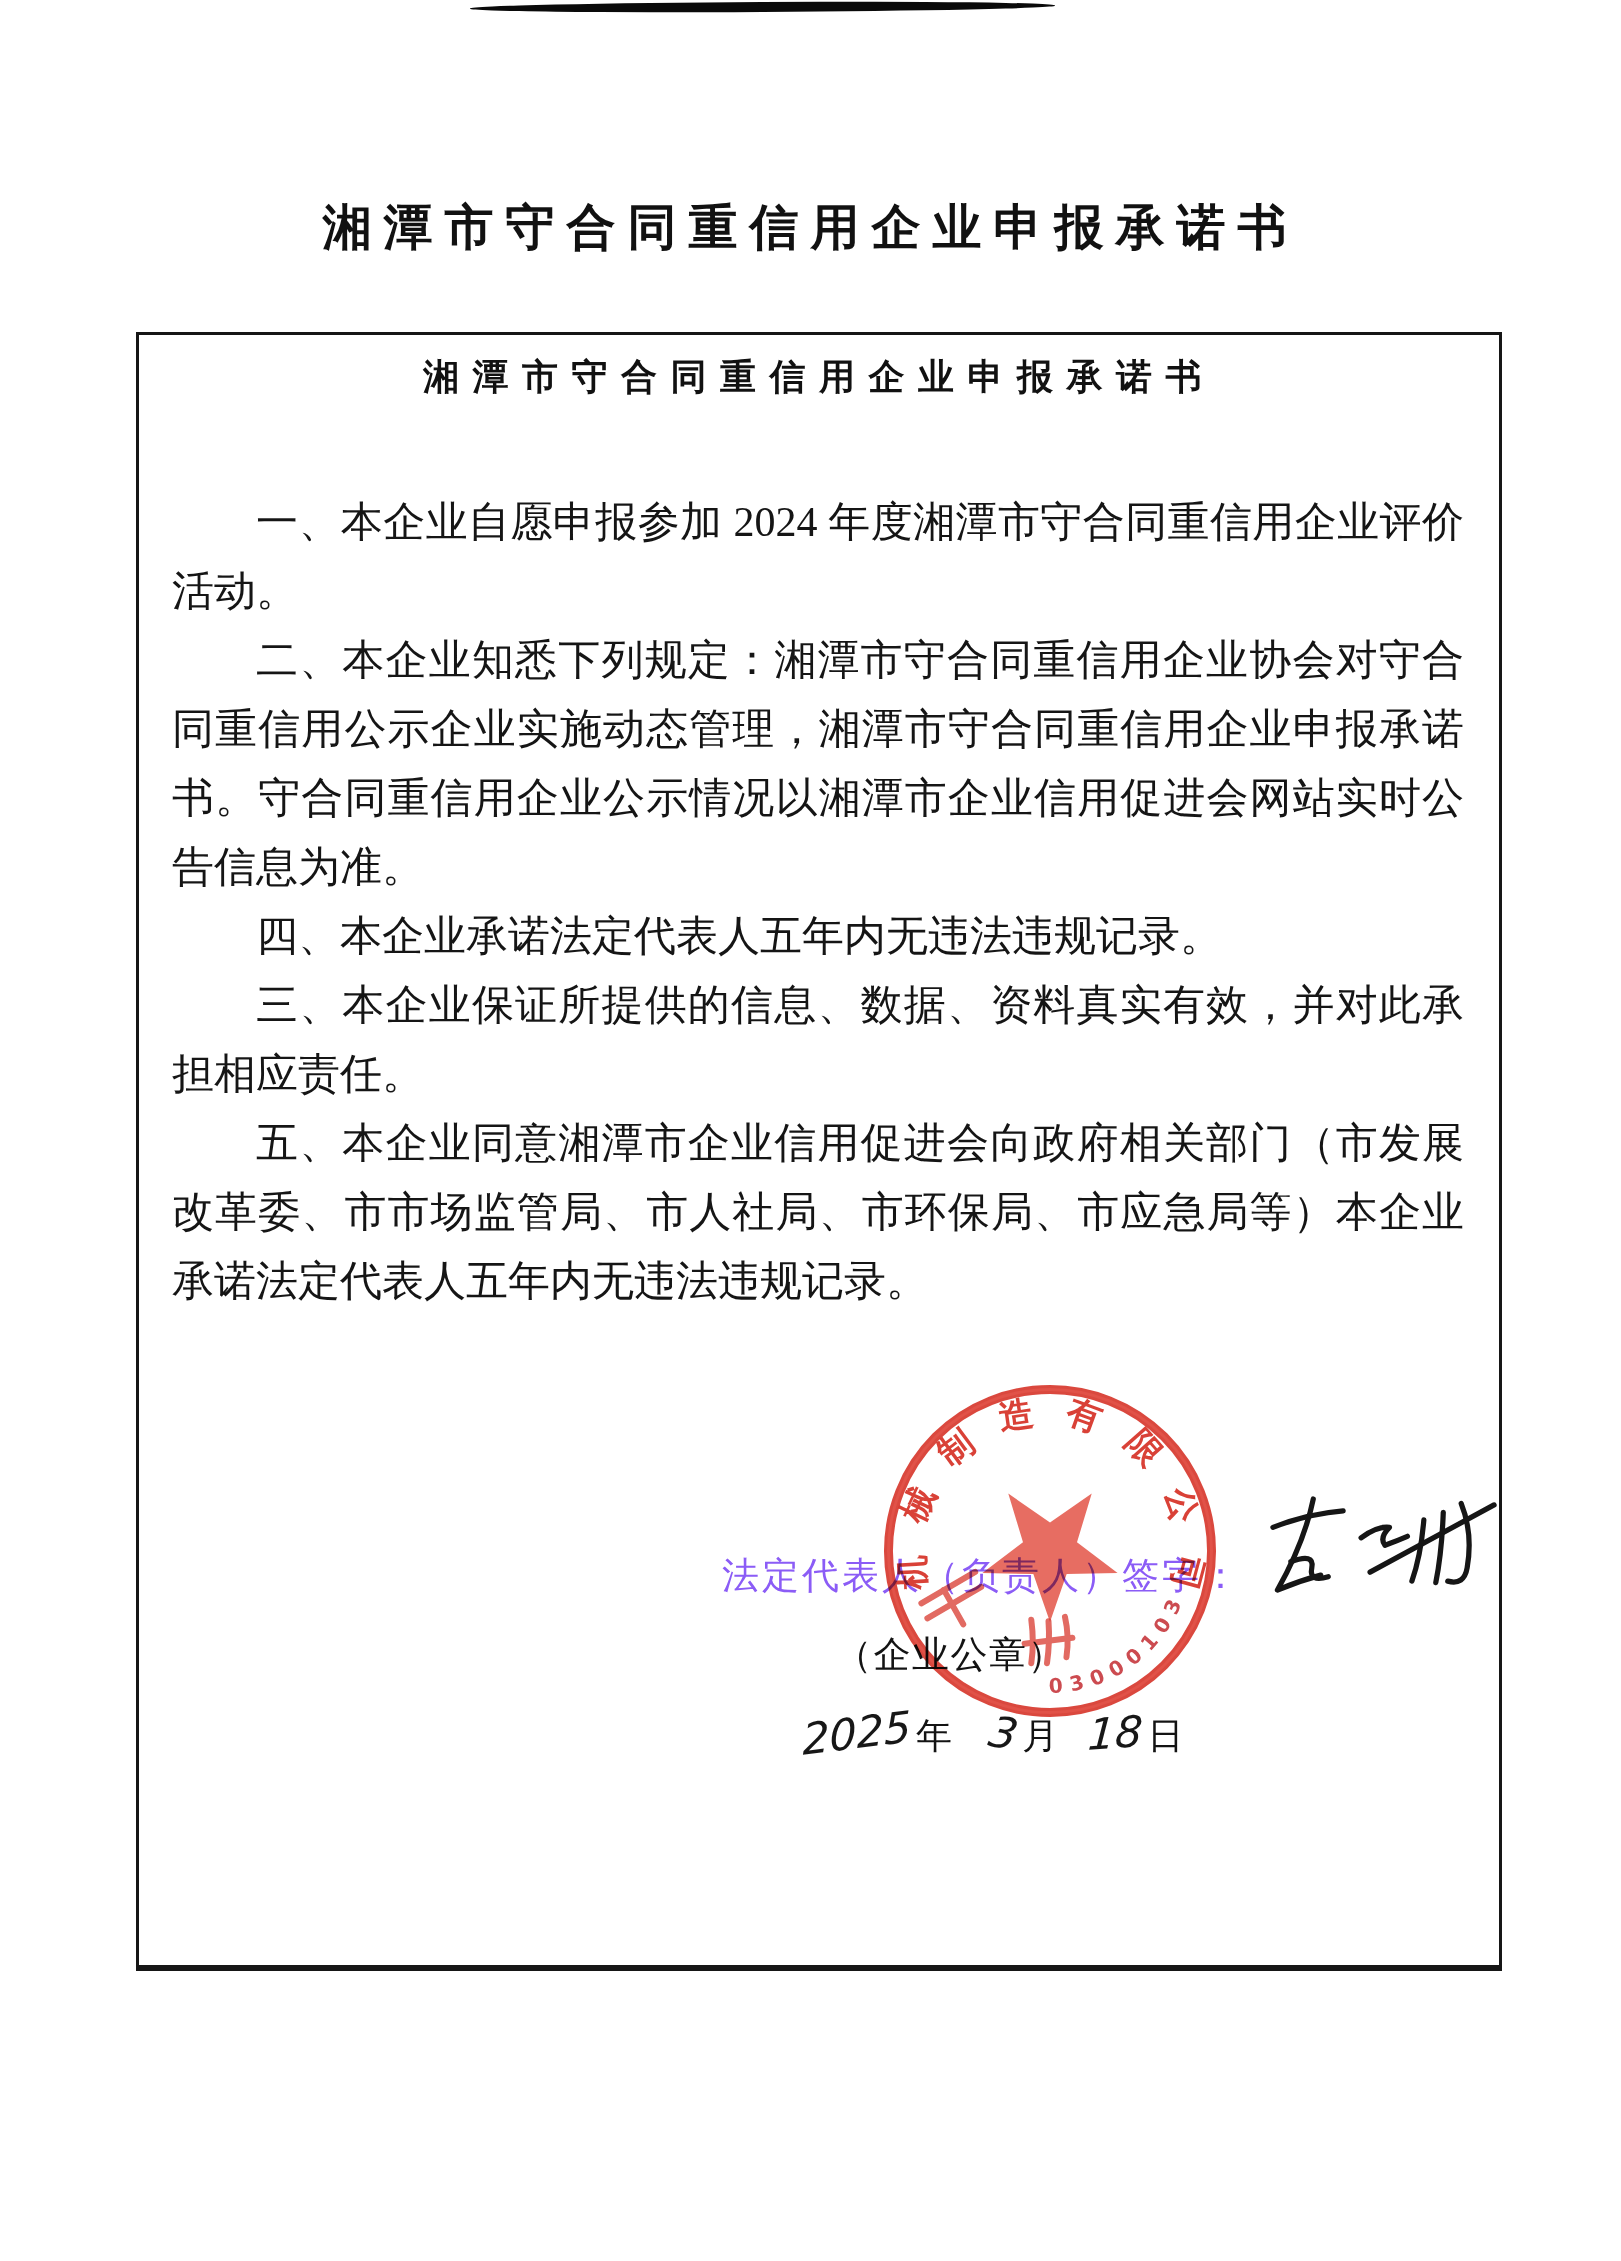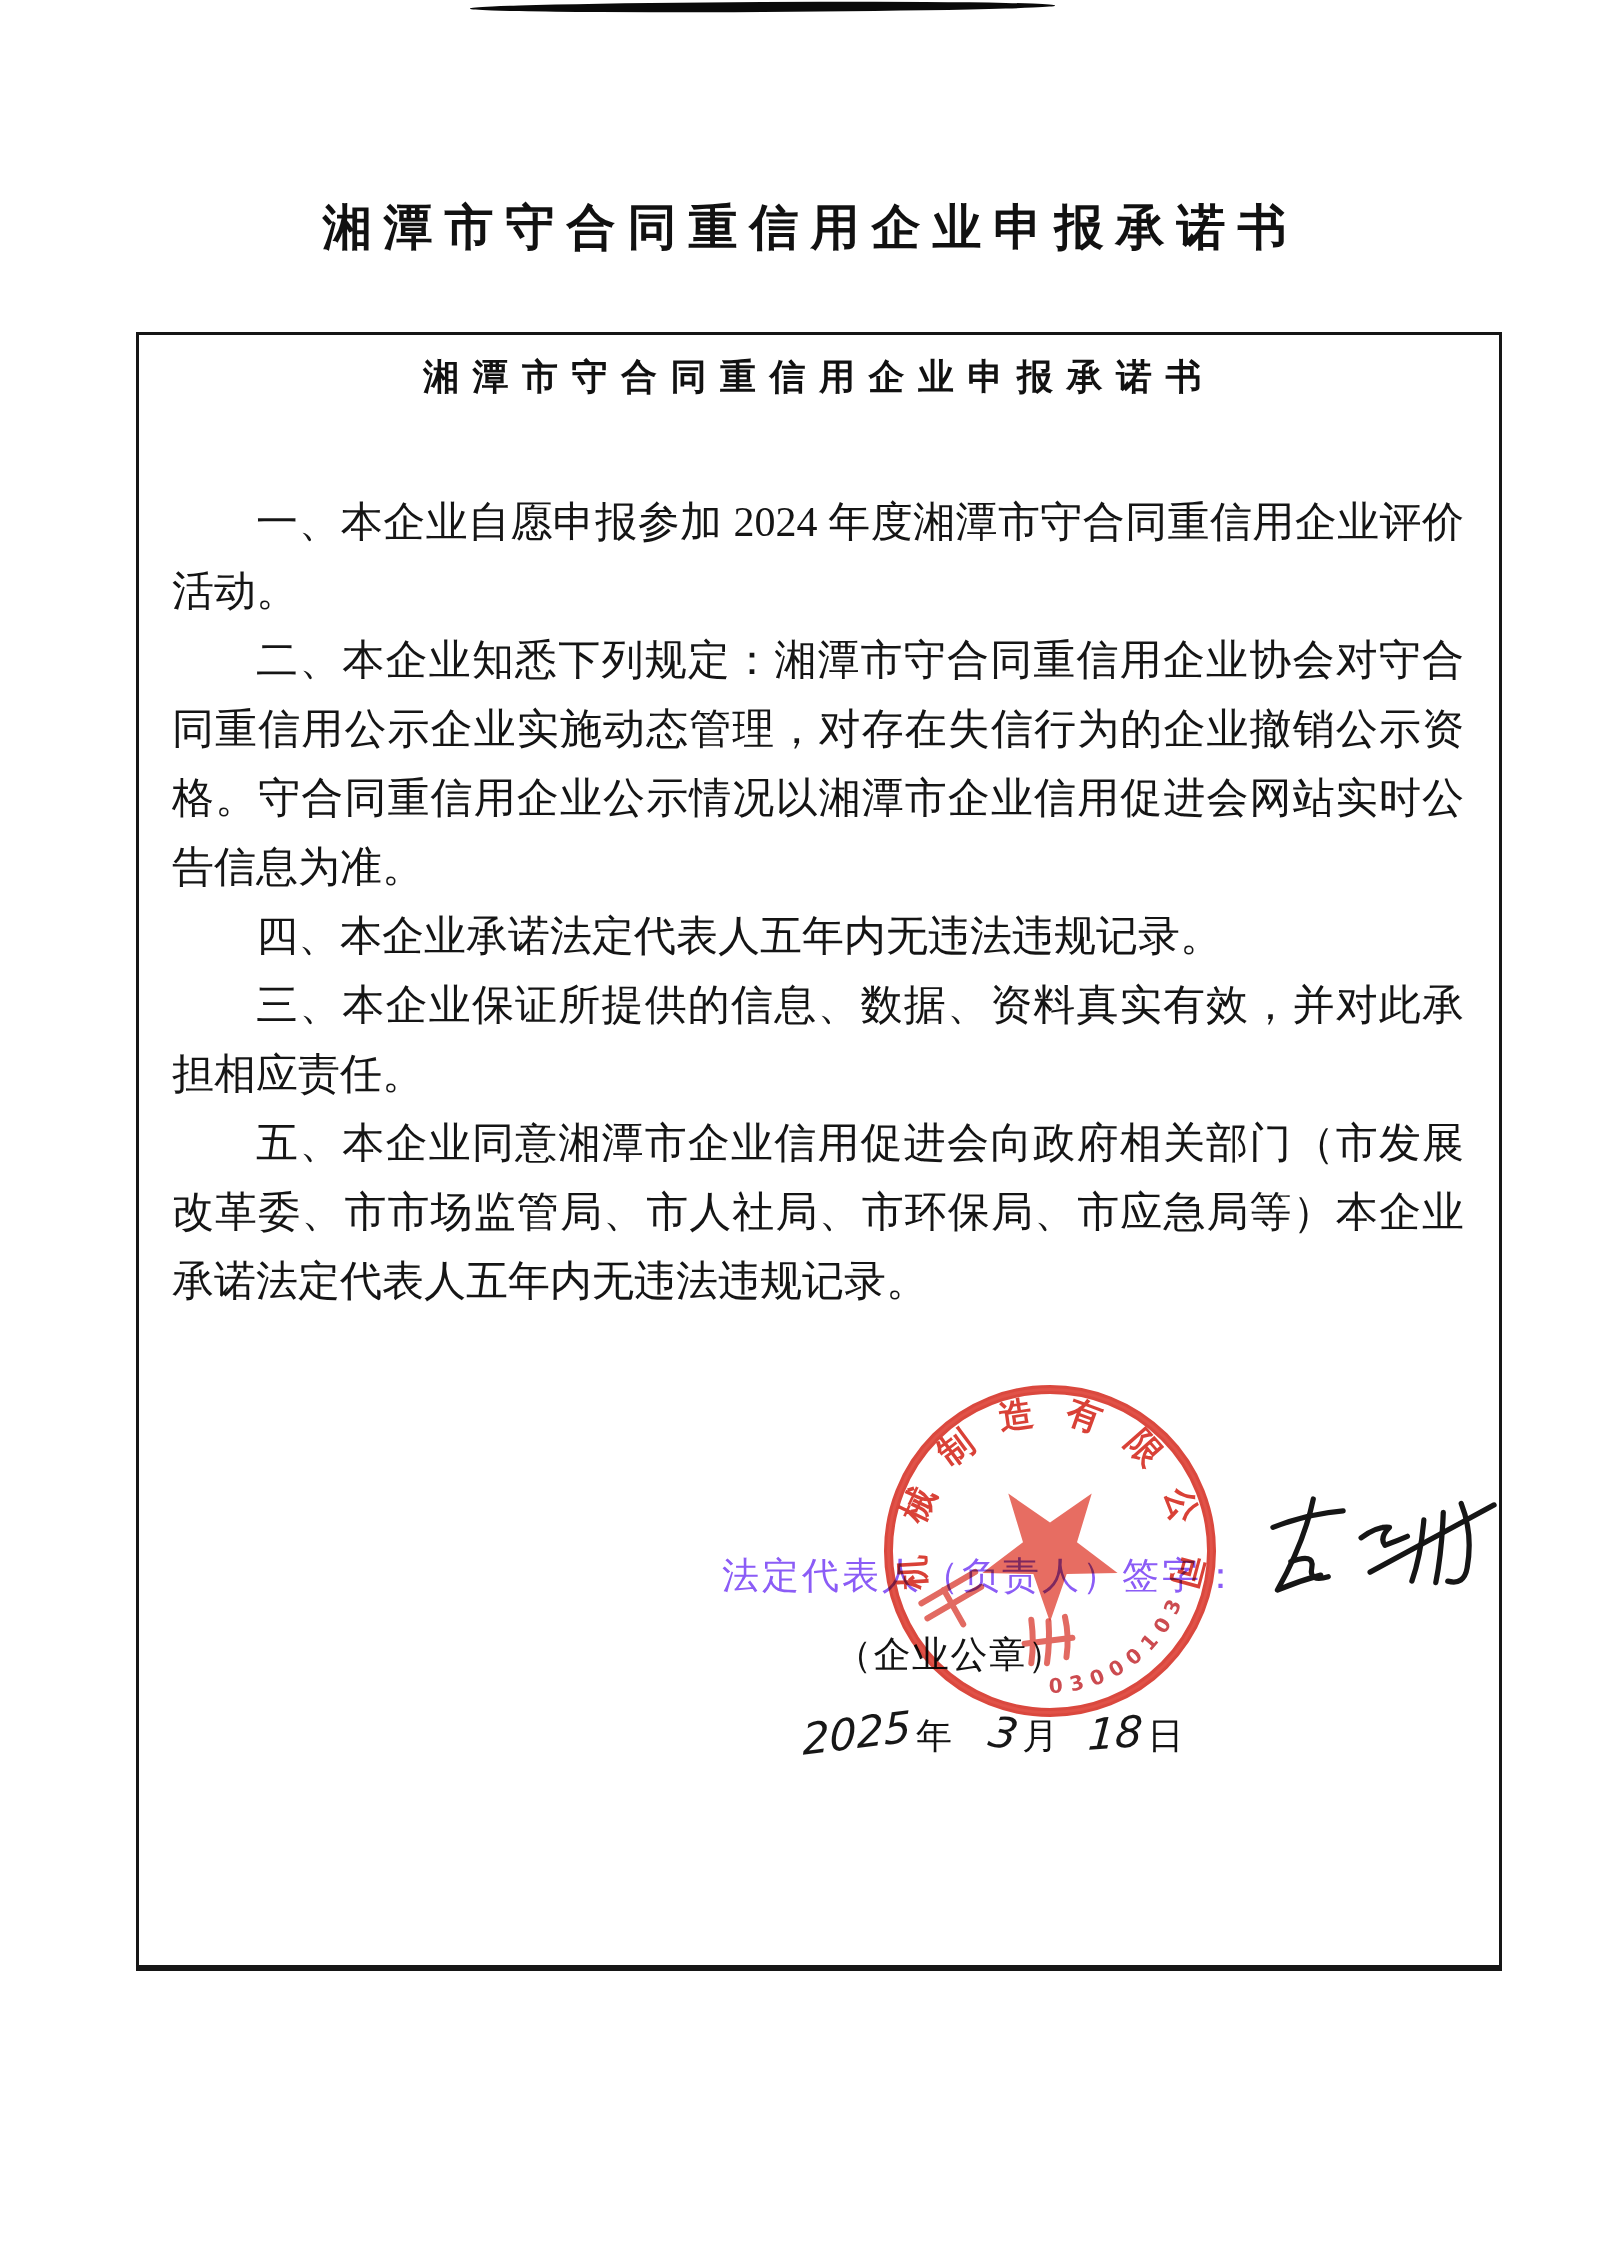--- a/index.html
+++ b/index.html
@@ -44,21 +44,21 @@
   <div class="scan-smudge"></div>
 
   <div class="top-title">湘潭市守合同重信用企业申报承诺书</div>
 
   <div class="content-box"></div>
 
   <div class="box-title">湘潭市守合同重信用企业申报承诺书</div>
 
   <div class="body-text">
     <p>一、本企业自愿申报参加 2024 年度湘潭市守合同重信用企业评价活动。</p>
-    <p>二、本企业知悉下列规定：湘潭市守合同重信用企业协会对守合同重信用公示企业实施动态管理，对存在失信行为的企业撤销公示资格。守合同重信用企业公示情况以湘潭市企业信用促进会网站实时公告信息为准。</p>
+    <p>二、本企业知悉下列规定：湘潭市守合同重信用企业协会对守合同重信用公示企业实施动态管理，湘潭市守合同重信用企业申报承诺书。守合同重信用企业公示情况以湘潭市企业信用促进会网站实时公告信息为准。</p>
     <p>四、本企业承诺法定代表人五年内无违法违规记录。</p>
     <p>三、本企业保证所提供的信息、数据、资料真实有效，并对此承担相应责任。</p>
     <p>五、本企业同意湘潭市企业信用促进会向政府相关部门（市发展改革委、市市场监管局、市人社局、市环保局、市应急局等）本企业承诺法定代表人五年内无违法违规记录。</p>
   </div>
 
   <div class="sig-label">法定代表人（负责人）签字：</div>
 
   <svg class="sig-svg" width="240" height="127" viewBox="0 0 320 170" aria-label="左训">
     <g fill="none" stroke="#161616" stroke-width="7" stroke-linecap="round" stroke-linejoin="round">
       <path d="M10 58 Q56 40 104 36"></path>

